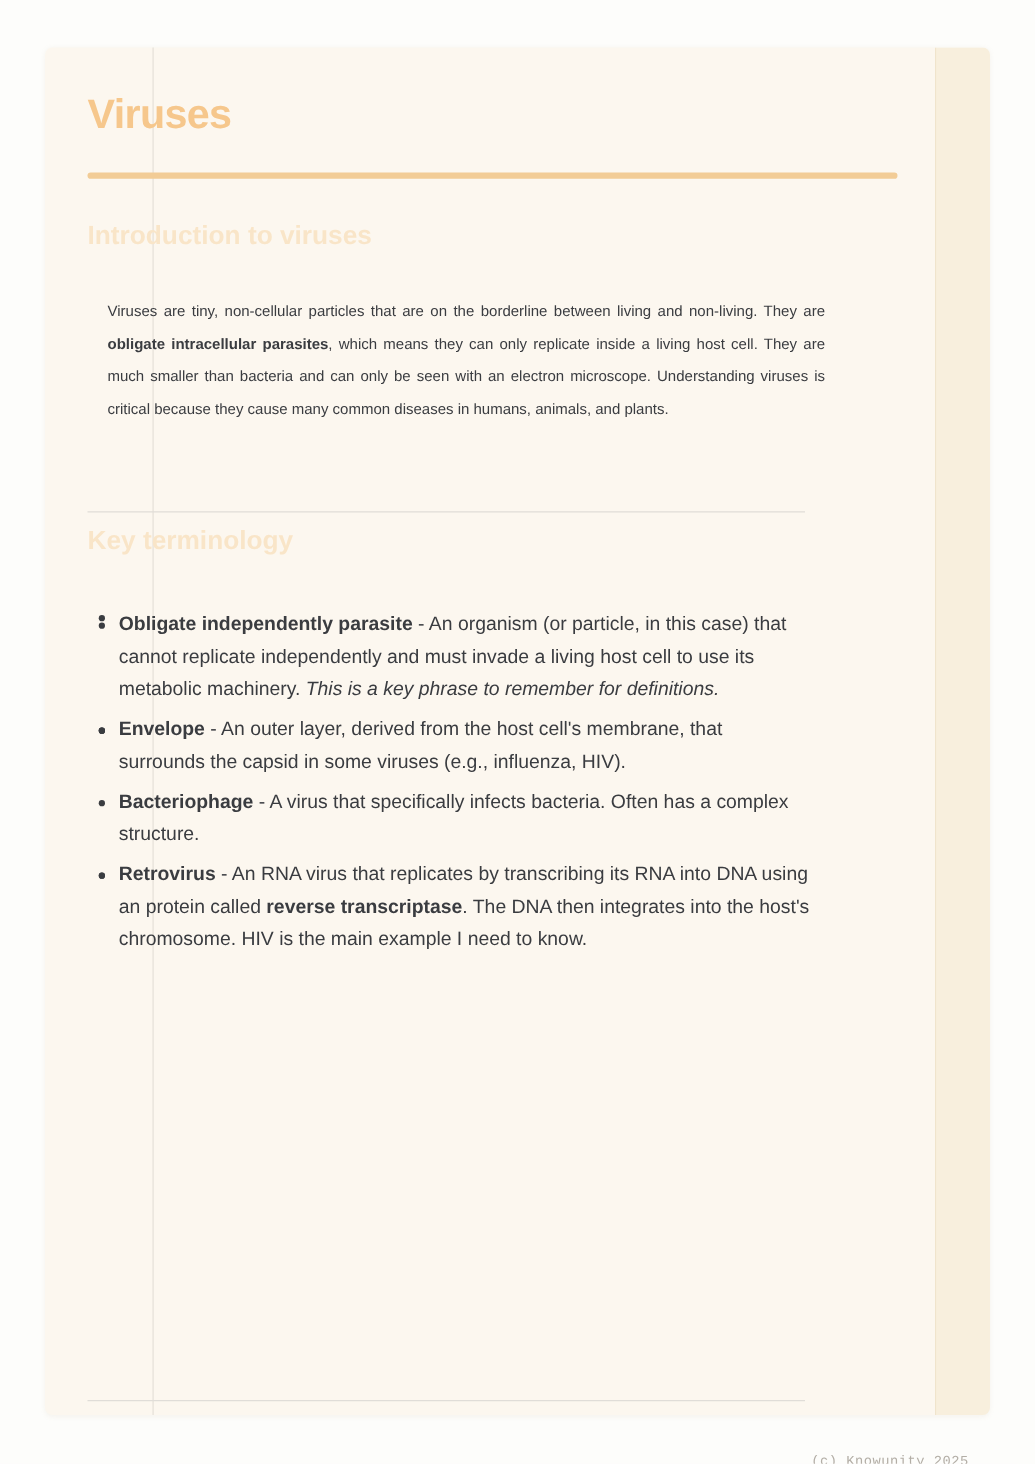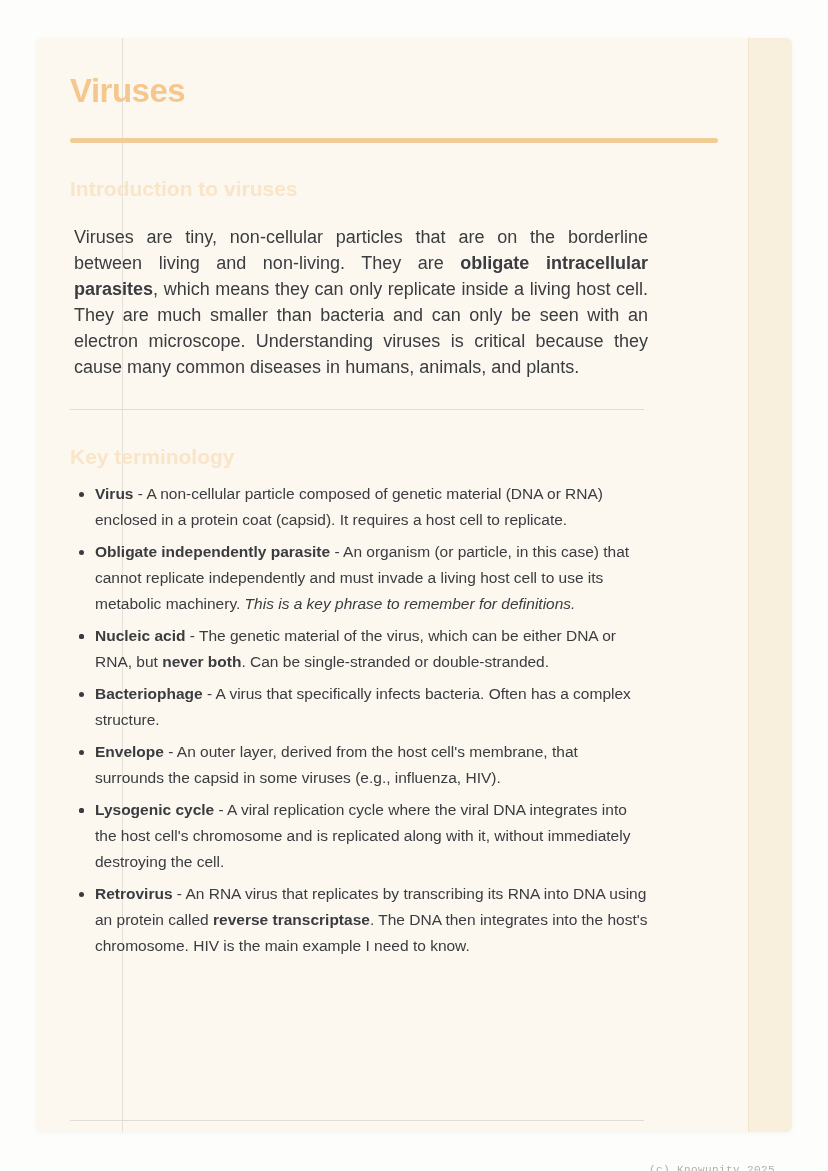--- a/index.html
+++ b/index.html
@@ -67,28 +67,28 @@
   .sec-heading {
     position: absolute;
     left: 34px;
     margin: 0;
     font-size: 21px;
     line-height: 26px;
     font-weight: 700;
     color: var(--section-heading, #f9e5c8);
   }
   .intro-heading { top: 138px; text-align: center; }
-  .term-heading  { top: 406px; }
+  .term-heading  { top: 382px; }
   .intro-paragraph {
     position: absolute;
     left: 34px;
     top: 182px;
     width: 574px;
-    margin: 4px;
-    font-size: 18px;
+    margin: 16px;
+    font-size: 12px;
     line-height: 26px;
     text-align: justify;
     color: var(--body-text, #3a3c40);
   }
   .divider {
     position: absolute;
     left: 34px;
     width: 574px;
     height: 1px;
     background: var(--divider, #e0ddd8);
@@ -148,47 +148,41 @@
     <p class="intro-paragraph"><span>Viruses are tiny, non-cellular particles that are on the borderline between living and non-living. They are </span><b>obligate intracellular parasites</b><span>, which means they can only replicate inside a living host cell. They are much smaller than bacteria and can only be seen with an electron microscope. Understanding viruses is critical because they cause many common diseases in humans, animals, and plants.</span></p>
 
     <div class="divider divider-1"></div>
 
     <h2 class="sec-heading term-heading">Key terminology</h2>
 
     <ul class="term-list">
 
     <li class="term-item">
           <span class="dot"></span>
-          <span class="term-text"><b>Virus</b><span> - A non-cellular particle composed of genetic material (DNA or RNA) enclosed in a protein coat (capsid). It requires a host cell to replicate.</span></span>
         </li>
         <li class="term-item">
           <span class="dot"></span>
           <span class="term-text"><b>Obligate independently parasite</b><span> - An organism (or particle, in this case) that cannot replicate independently and must invade a living host cell to use its metabolic machinery. </span><i>This is a key phrase to remember for definitions.</i></span>
         </li>
         <li class="term-item">
           <span class="dot"></span>
         </li>
         <li class="term-item">
           <span class="dot"></span>
-          <span class="term-text"><b>Nucleic acid</b><span> - The genetic material of the virus, which can be either DNA or RNA, but </span><b>never both</b><span>. Can be single-stranded or double-stranded.</span></span>
+        </li>
+        <li class="term-item">
+          <span class="dot"></span>
+          <span class="term-text"><b>Envelope</b><span> - An outer layer, derived from the host cell's membrane, that surrounds the capsid in some viruses (e.g., influenza, HIV).</span></span>
         </li>
         <li class="term-item">
           <span class="dot"></span>
           <span class="term-text"><b>Bacteriophage</b><span> - A virus that specifically infects bacteria. Often has a complex structure.</span></span>
         </li>
         <li class="term-item">
           <span class="dot"></span>
-          <span class="term-text"><b>Envelope</b><span> - An outer layer, derived from the host cell's membrane, that surrounds the capsid in some viruses (e.g., influenza, HIV).</span></span>
-        </li>
-        <li class="term-item">
-          <span class="dot"></span>
-        </li>
-        <li class="term-item">
-          <span class="dot"></span>
-          <span class="term-text"><b>Lysogenic cycle</b><span> - A viral replication cycle where the viral DNA integrates into the host cell's chromosome and is replicated along with it, without immediately destroying the cell.</span></span>
         </li>
         <li class="term-item">
           <span class="dot"></span>
           <span class="term-text"><b>Retrovirus</b><span> - An RNA virus that replicates by transcribing its RNA into DNA using an protein called </span><b>reverse transcriptase</b><span>. The DNA then integrates into the host's chromosome. HIV is the main example I need to know.</span></span>
         </li>
       </ul>
 
     <div class="footer">(c) Knowunity 2025</div>
     <div class="divider divider-bottom"></div>
   </div>

